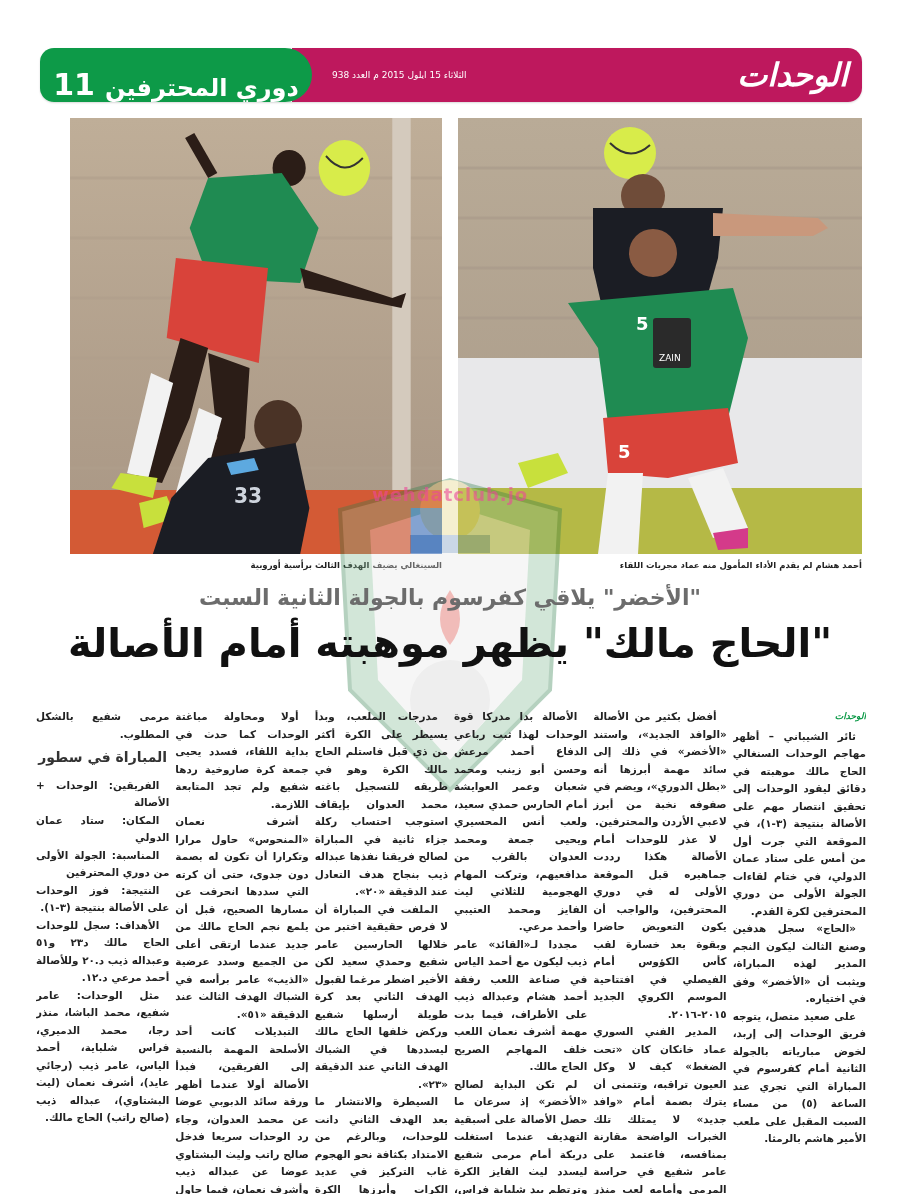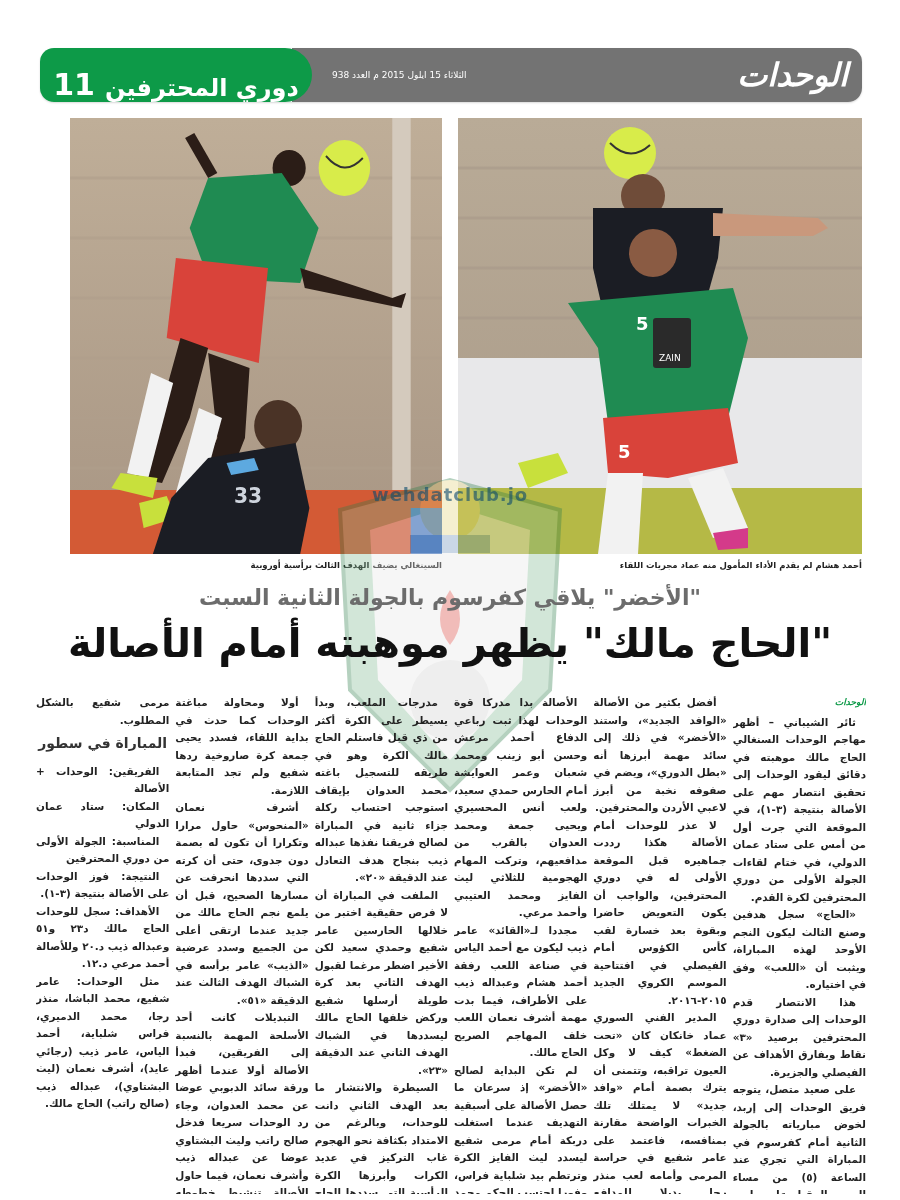--- a/index.html
+++ b/index.html
@@ -13,21 +13,21 @@
     box-shadow: 0 1px 2px rgba(0,0,0,0.15);
   }
   .header-green {
     width: 272px; height: 100%; background: #0d9a48; display: flex; align-items: flex-end;
     justify-content: center; gap: 10px; color: #fff; border-radius: 14px 40px 40px 14px;
     position: relative; z-index: 2; margin-right: -20px;
   }
   .page-number { font-family: "DejaVu Sans", sans-serif; font-weight: bold; font-size: 30px; }
   .section-name { font-weight: bold; font-size: 24px; direction: rtl; }
   .header-red {
-    flex: 1; height: 100%; background: #737373; display: flex; align-items: center;
+    flex: 1; height: 100%; background: #be185d; display: flex; align-items: center;
     justify-content: space-between; padding: 0 14px 0 40px;
   }
   .issue-info { color: #fff; font-size: 9px; direction: rtl; }
   .brand-logo { color: #fff; font-weight: bold; font-style: italic; font-size: 32px; direction: rtl; letter-spacing: -1px; }
 
   
   .photo { position: absolute; top: 118px; height: 436px; overflow: hidden; }
   .photo-left { left: 38px; width: 404px; padding-left: 32px; }
   .photo-right { left: 458px; width: 404px; }
   .photo svg { display: block; width: 100%; height: 100%; }
@@ -37,41 +37,41 @@
     color: #222;
   }
   .caption-left { left: 38px; width: 404px; text-align: right; }
   .caption-right { left: 458px; width: 404px; text-align: right; }
 
   
   .watermark {
     position: absolute; left: 300px; top: 470px; width: 300px; height: 330px; pointer-events: none; z-index: 1; opacity: 0.35;
   }
   .watermark-text {
-    position: absolute; left: 372px; top: 484px; font-size: 18px; font-weight: bold; color: #0c4a6e; opacity: 0.6; z-index: 2; letter-spacing: 1px;
+    position: absolute; left: 372px; top: 484px; font-size: 18px; font-weight: bold; color: #ec4899; opacity: 0.6; z-index: 2; letter-spacing: 1px;
   }
 
   
   .kicker {
     position: absolute; left: 0; top: 585px; width: 900px; text-align: center; direction: rtl;
     font-size: 22px; font-weight: bold; color: #6c6c6c; z-index: 3;
   }
   .headline {
     position: absolute; left: 0; top: 620px; width: 900px; text-align: center; direction: rtl;
     font-size: 40px; font-weight: bold; color: #111; z-index: 3; letter-spacing: -0.5px;
   }
 
   
   .columns {
     position: absolute; left: 36px; top: 694px; width: 830px; height: 500px;
     display: flex; flex-direction: row-reverse; gap: 6px; z-index: 3;
   }
   .col {
     flex: 1; direction: rtl; text-align: justify; font-size: 10.4px; line-height: 17.5px;
-    font-weight: bold; color: #222; overflow: hidden;
+    font-weight: bold; color: #222; overflow: hidden; margin-top: 14px;
   }
   .col p { text-indent: 10px; margin-bottom: 0; }
   .col .byline { color: #0d9a48; font-style: italic; font-size: 9px; text-indent: 0; margin-bottom: 2px; }
   .col .box-title { text-align: center; text-indent: 0; margin: 6px 0 10px; font-size: 14px; color: #333; }
 </style>
 </head>
 <body>
 
 <div class="header">
   <div class="header-green">
@@ -181,22 +181,21 @@
 <div class="caption caption-right">أحمد هشام لم يقدم الأداء المأمول منه عماد مجريات اللقاء</div>
 
 <div class="kicker">"الأخضر" يلاقي كفرسوم بالجولة الثانية السبت</div>
 <div class="headline">"الحاج مالك" يظهر موهبته أمام الأصالة</div>
 
 <div class="columns">
 
   <div class="col">
     <p class="byline">الوحدات</p>
     <p>ثائر الشيباني – أظهر مهاجم الوحدات السنغالي الحاج مالك موهبته في دقائق ليقود الوحدات إلى تحقيق انتصار مهم على الأصالة بنتيجة (٣-١)، في الموقعة التي جرت أول من أمس على ستاد عمان الدولي، في ختام لقاءات الجولة الأولى من دوري المحترفين لكرة القدم.</p>
-    <p>«الحاج» سجل هدفين وصنع الثالث ليكون النجم الأوحد لهذه المباراة، ويثبت أن «اللعب» وفق في اختياره.</p>
-    <p>هذا الانتصار قدم الوحدات إلى صدارة دوري المحترفين برصيد «٣» نقاط وبفارق الأهداف عن الفيصلي والجزيرة.</p>
+    <p>«الحاج» سجل هدفين وصنع الثالث ليكون النجم المدير لهذه المباراة، ويثبت أن «الأخضر» وفق في اختياره.</p>
     <p>على صعيد متصل، يتوجه فريق الوحدات إلى إربد، لخوض مبارياته بالجولة الثانية أمام كفرسوم في المباراة التي تجري عند الساعة (٥) من مساء السبت المقبل على ملعب الأمير هاشم بالرمثا.</p>
 
   </div>
 
   <div class="col">
     <p>أفضل بكثير من الأصالة «الوافد الجديد»، واستند «الأخضر» في ذلك إلى سائد مهمة أبرزها أنه «بطل الدوري»، ويضم في صفوفه نخبة من أبرز لاعبي الأردن والمحترفين.</p>
     <p>لا عذر للوحدات أمام الأصالة هكذا رددت جماهيره قبل الموقعة الأولى له في دوري المحترفين، والواجب أن يكون التعويض حاضرا وبقوة بعد خسارة لقب كأس الكؤوس أمام الفيصلي في افتتاحية الموسم الكروي الجديد ٢٠١٥-٢٠١٦.</p>
     <p>المدير الفني السوري عماد خانكان كان «تحت الضغط» كيف لا وكل العيون تراقبه، وتتمنى أن يترك بصمة أمام «وافد جديد» لا يمتلك تلك الخبرات الواضحة مقارنة بمنافسه، فاعتمد على عامر شفيع في حراسة المرمى وأمامه لعب منذر رجا بديلا للمدافع «المصاب» محمد مصطفى إلى جانب محمد الباشا، وكالعادة تمركز الظهيرين فراس شلباية ومحمد الدميري في الميمنة والميسرة، والمفاجأة كانت جلوس الثنائي صالح راتب ورجائي عايد على دكة البدلاء فلم يشارك أحدهما ومنحت الفرصة</p>
   </div>
 

